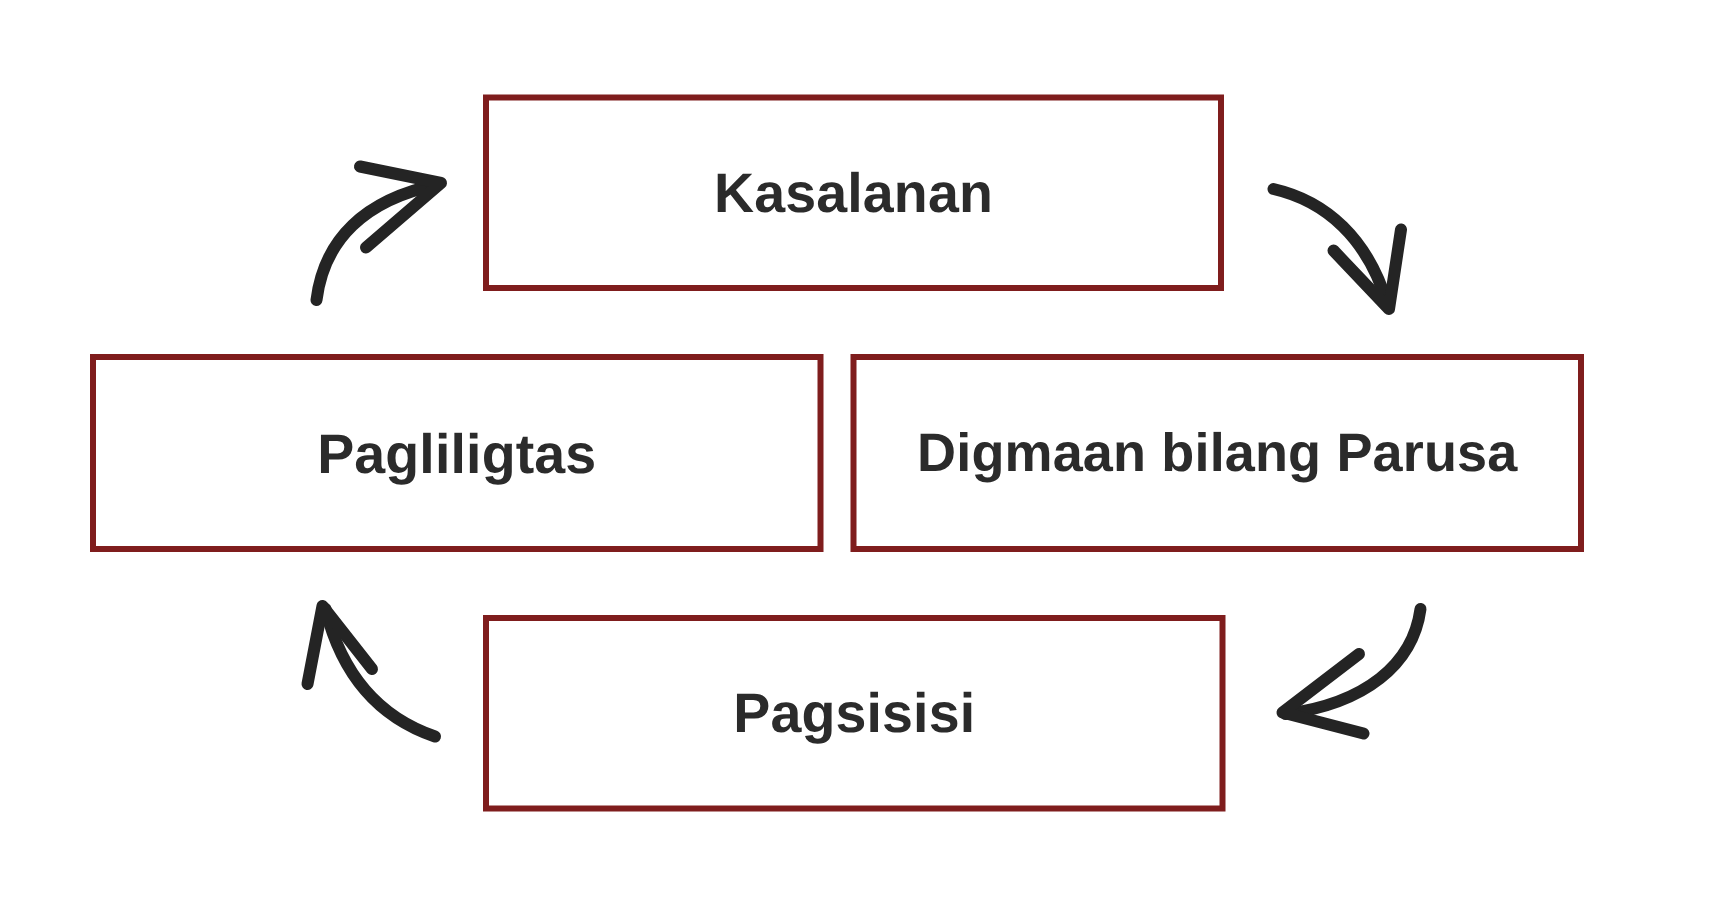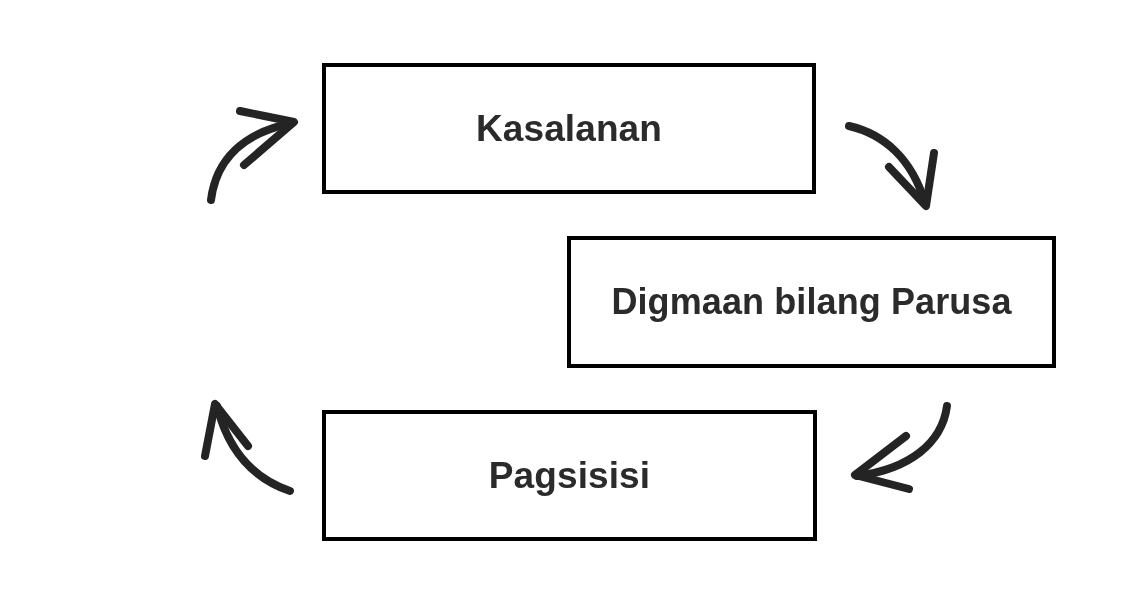--- a/index.html
+++ b/index.html
@@ -11,21 +11,21 @@
     position: relative;
     width: 1140px;
     height: 601px;
     background: #ffffff;
     overflow: hidden;
     font-family: "Liberation Sans", "DejaVu Sans", sans-serif;
   }
   .node-box {
     position: absolute;
     box-sizing: border-box;
-    border: 4px solid #000000;
+    border: 4px solid #7f1d1d;
     background: #ffffff;
     display: flex;
     align-items: center;
     justify-content: center;
   }
   .node-label {
     font-family: "Liberation Sans", "DejaVu Sans", sans-serif;
     font-weight: bold;
     font-size: 37px;
     line-height: 1;
@@ -107,14 +107,17 @@
   </div>
 
   <div class="node-box" id="node-digmaan">
     <span class="node-label">Digmaan bilang Parusa</span>
   </div>
 
   <div class="node-box" id="node-pagsisisi">
     <span class="node-label">Pagsisisi</span>
   </div>
 
+  <div class="node-box" id="node-pagliligtas">
+    <span class="node-label">Pagliligtas</span>
+  </div>
 
 </div>
 
 </body></html>

